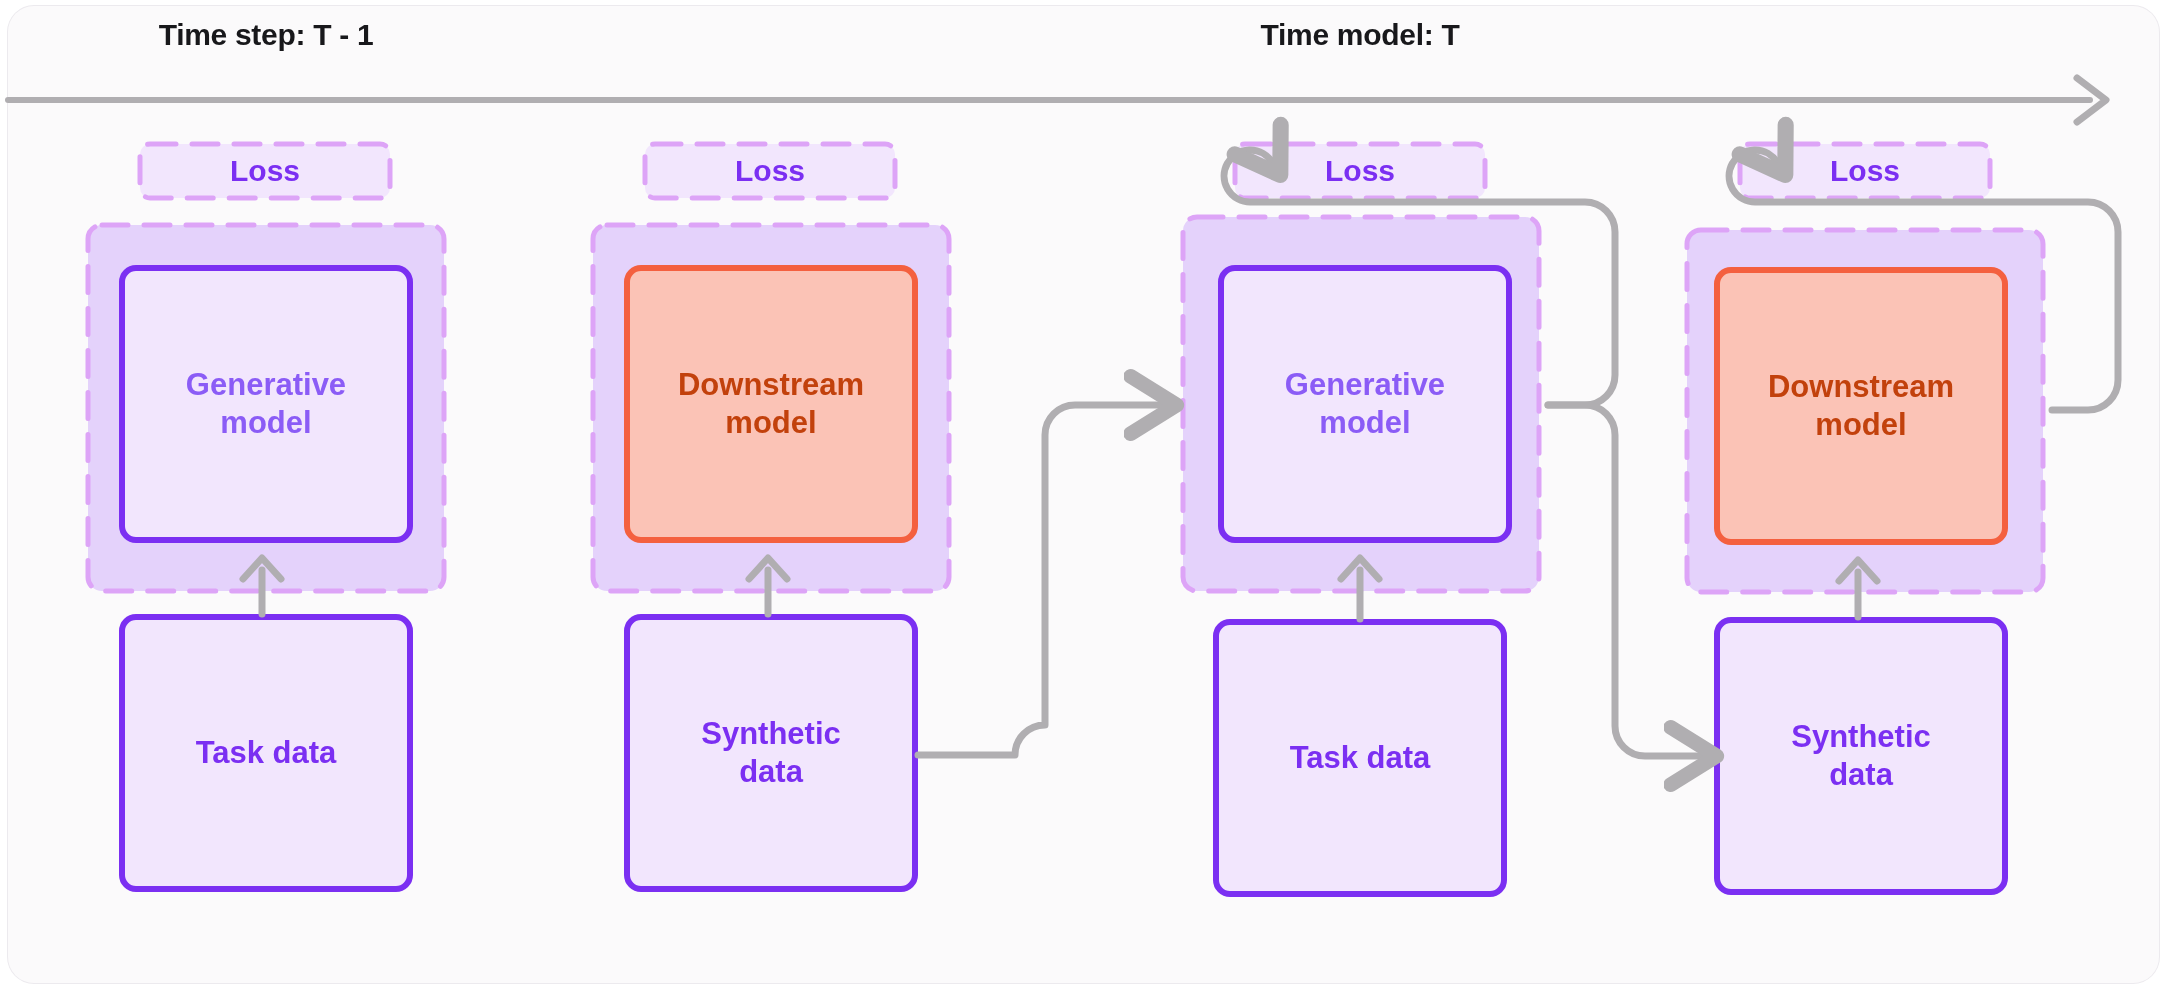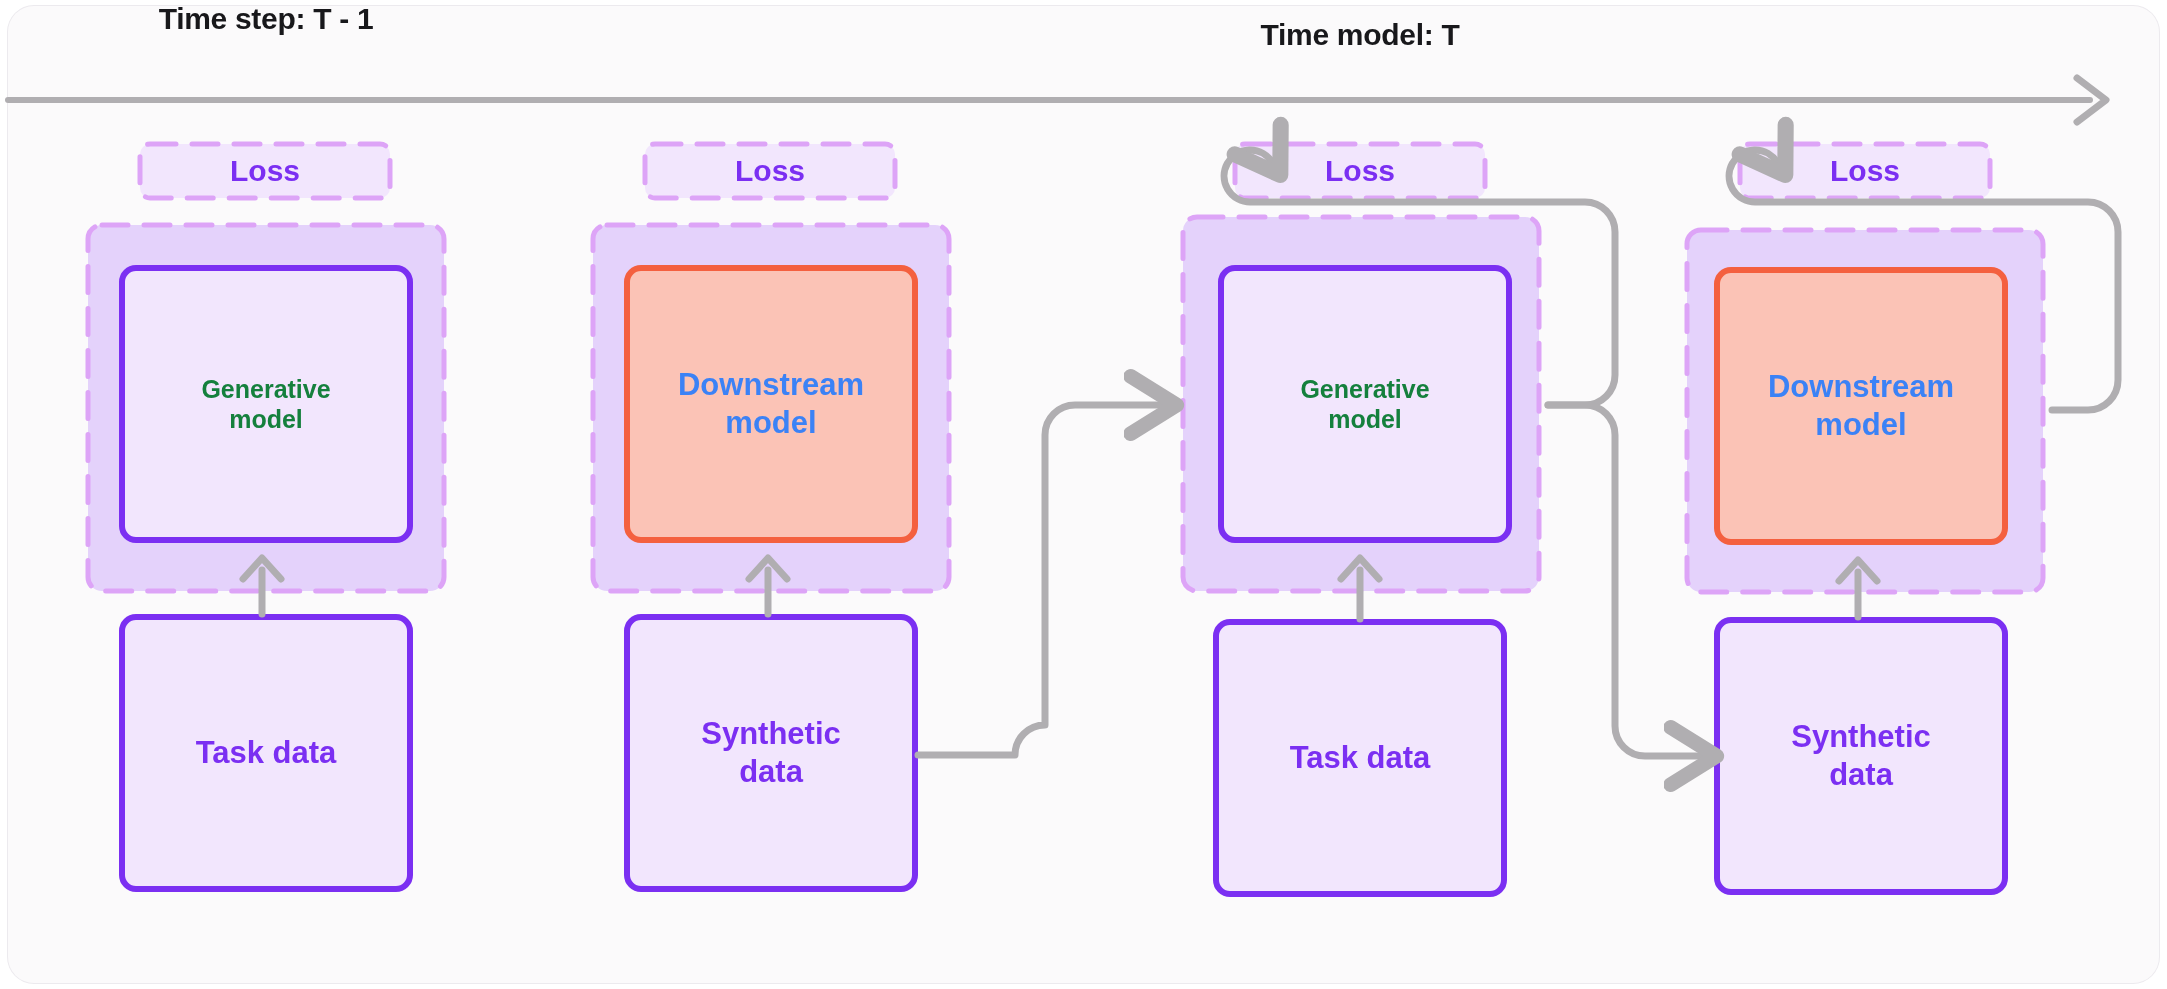--- a/index.html
+++ b/index.html
@@ -15,32 +15,32 @@
     overflow:hidden;
   }
   svg#diagram{position:absolute;left:0;top:0;width:2167px;height:989px;}
 
   .step-title{
     position:absolute;
     font-size:30px;font-weight:bold;color:#18181b;
     letter-spacing:-0.3px;white-space:nowrap;
     transform:translateX(-50%);
   }
-  #title-t-minus-1{left:266px;top:2px;}
+  #title-t-minus-1{left:266px;top:18px;}
   #title-t{left:1360px;top:18px;}
 
   .node-label{
     position:absolute;
     display:flex;align-items:center;justify-content:center;
     text-align:center;line-height:1.22;
     font-weight:bold;pointer-events:none;white-space:pre-line;
   }
   .lbl-loss{font-size:30px;color:#7b2ff2;}
-  .lbl-gen{font-size:25px;color:#15803d;}
-  .lbl-down{font-size:31px;color:#3b82f6;}
+  .lbl-gen{font-size:31px;color:#8b5cf6;}
+  .lbl-down{font-size:31px;color:#c2410c;}
   .lbl-data{font-size:31px;color:#7b2ff2;}
 </style>
 </head>
 <body>
 
 <div id="stage">
   <div class="card"></div>
 
   <svg id="diagram" viewBox="0 0 2167 989" xmlns="http://www.w3.org/2000/svg">
 

